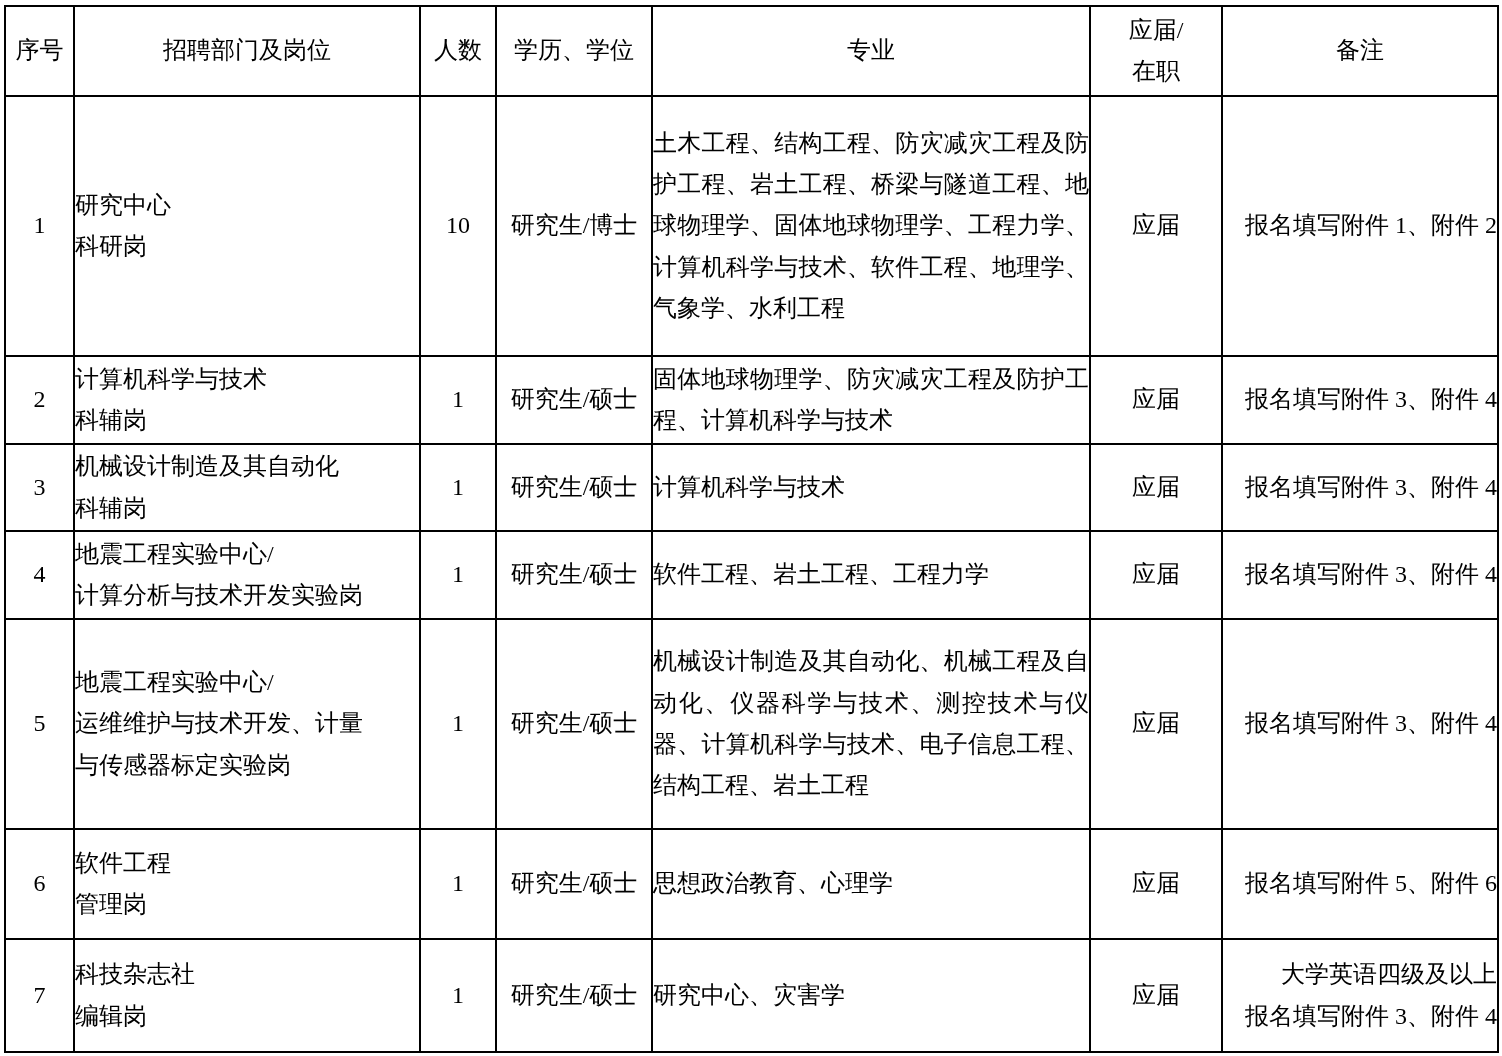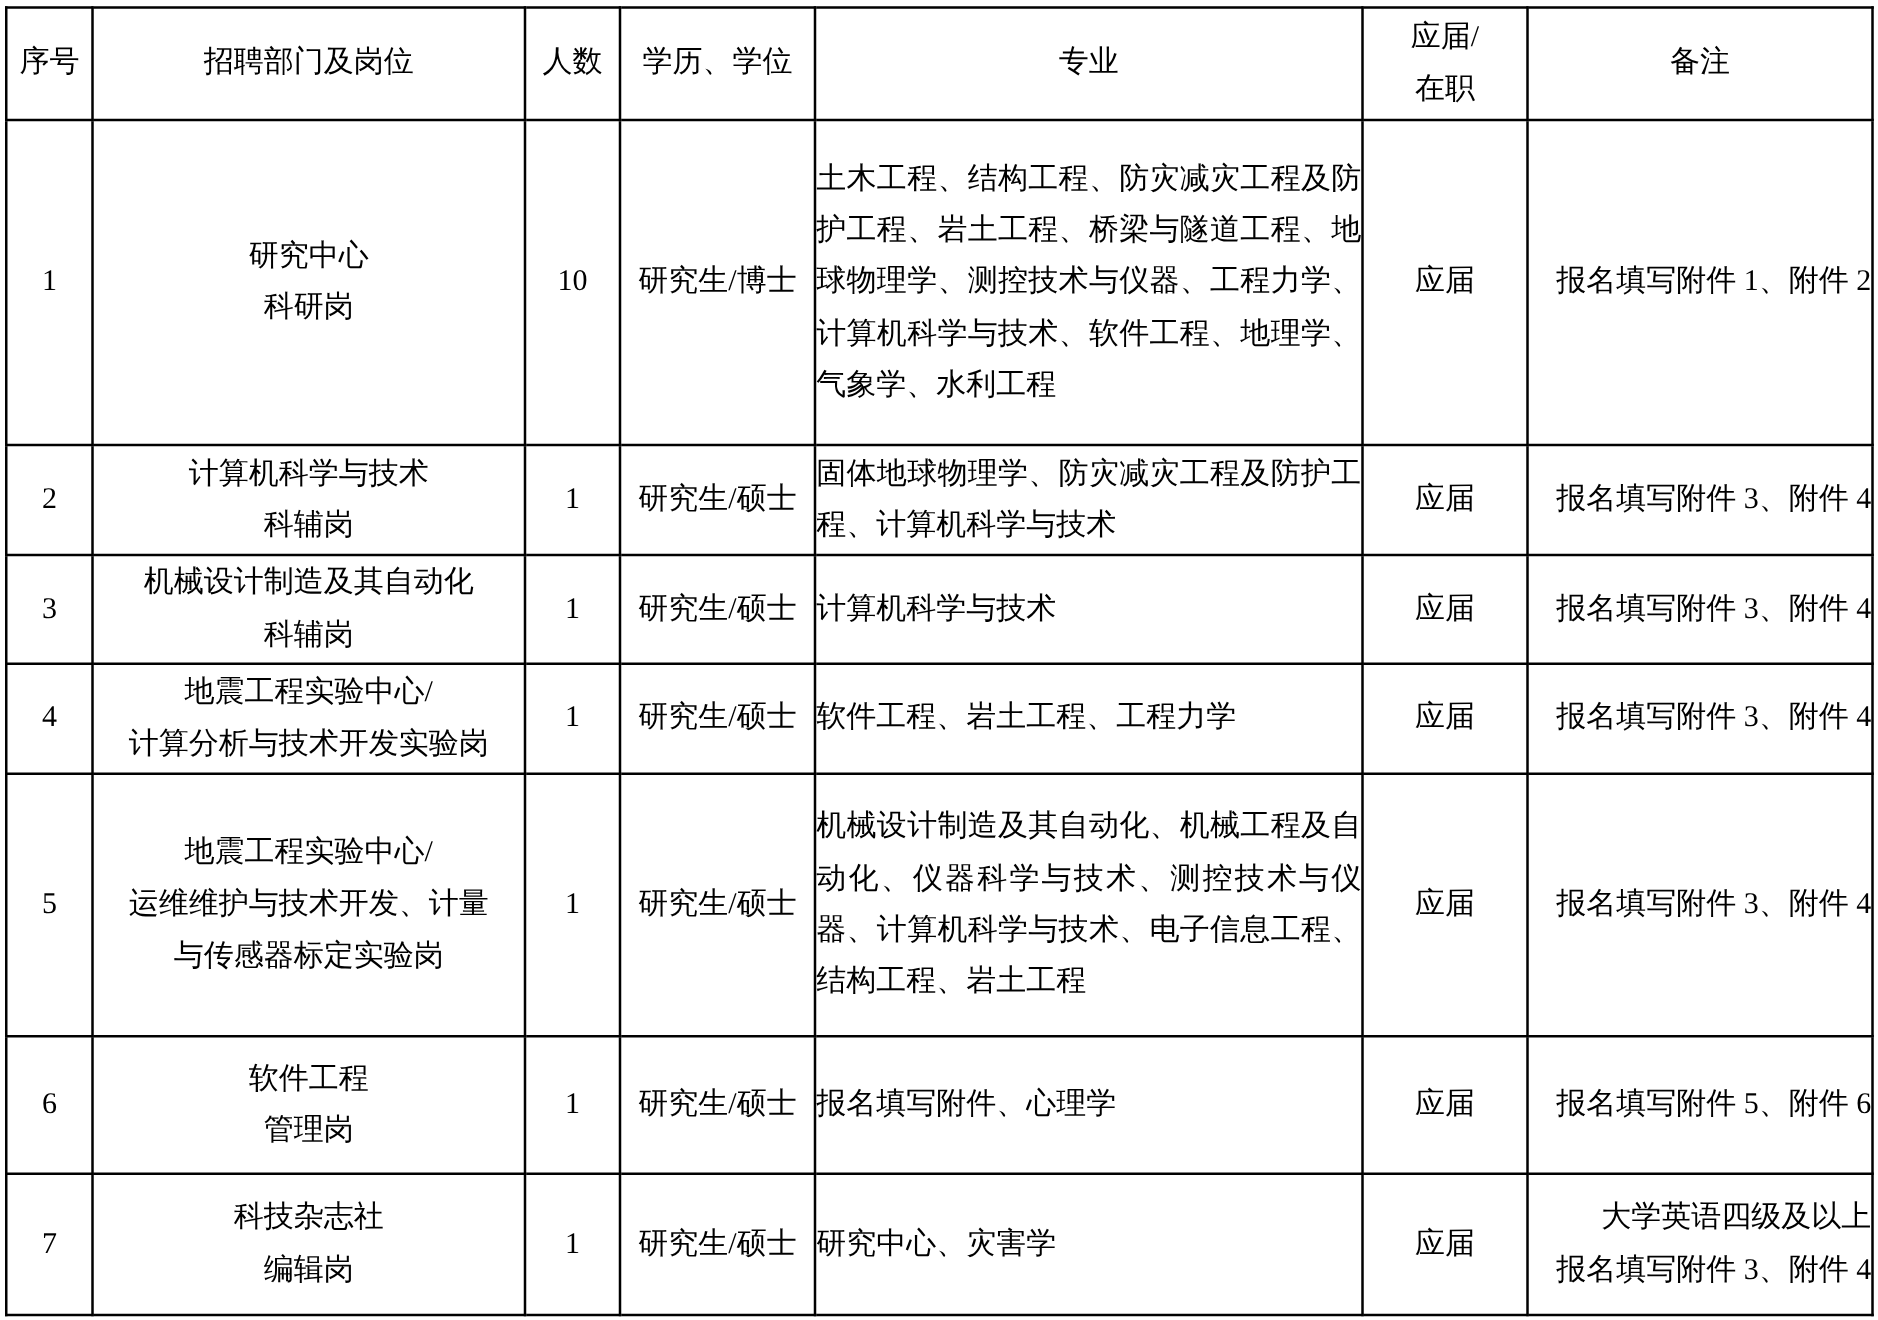--- a/index.html
+++ b/index.html
@@ -29,21 +29,20 @@
     overflow:hidden;
   }
   th.hdr{
     text-align:center;
     white-space:pre-line;
   }
   td.c-center{
     text-align:center;
   }
   td.c-pre{
-    text-align:center;
     white-space:pre-line;
   }
   td.c-major{
     text-align:justify;
     text-justify:inter-character;
     padding:2px 4px;
   }
   td.c-note{
     text-align:right;
     white-space:pre-line;
@@ -82,21 +81,21 @@
 在职</th>
       <th class="hdr">备注</th>
     </tr>
 
     <tr class="h-r0">
       <td class="c-center">1</td>
       <td class="c-pre">研究中心
 科研岗</td>
       <td class="c-center">10</td>
       <td class="c-center">研究生/博士</td>
-      <td class="c-major">土木工程、结构工程、防灾减灾工程及防护工程、岩土工程、桥梁与隧道工程、地球物理学、测控技术与仪器、工程力学、计算机科学与技术、软件工程、地理学、气象学、水利工程</td>
+      <td class="c-major">土木工程、结构工程、防灾减灾工程及防护工程、岩土工程、桥梁与隧道工程、地球物理学、固体地球物理学、工程力学、计算机科学与技术、软件工程、地理学、气象学、水利工程</td>
       <td class="c-center">应届</td>
       <td class="c-note">报名填写附件 1、附件 2</td>
     </tr>
 
     <tr class="h-r1">
       <td class="c-center">2</td>
       <td class="c-pre">计算机科学与技术
 科辅岗</td>
       <td class="c-center">1</td>
       <td class="c-center">研究生/硕士</td>
@@ -138,21 +137,21 @@
       <td class="c-center">应届</td>
       <td class="c-note">报名填写附件 3、附件 4</td>
     </tr>
 
     <tr class="h-r5">
       <td class="c-center">6</td>
       <td class="c-pre">软件工程
 管理岗</td>
       <td class="c-center">1</td>
       <td class="c-center">研究生/硕士</td>
-      <td class="c-major">报名填写附件、心理学</td>
+      <td class="c-major">思想政治教育、心理学</td>
       <td class="c-center">应届</td>
       <td class="c-note">报名填写附件 5、附件 6</td>
     </tr>
 
     <tr class="h-r6">
       <td class="c-center">7</td>
       <td class="c-pre">科技杂志社
 编辑岗</td>
       <td class="c-center">1</td>
       <td class="c-center">研究生/硕士</td>

